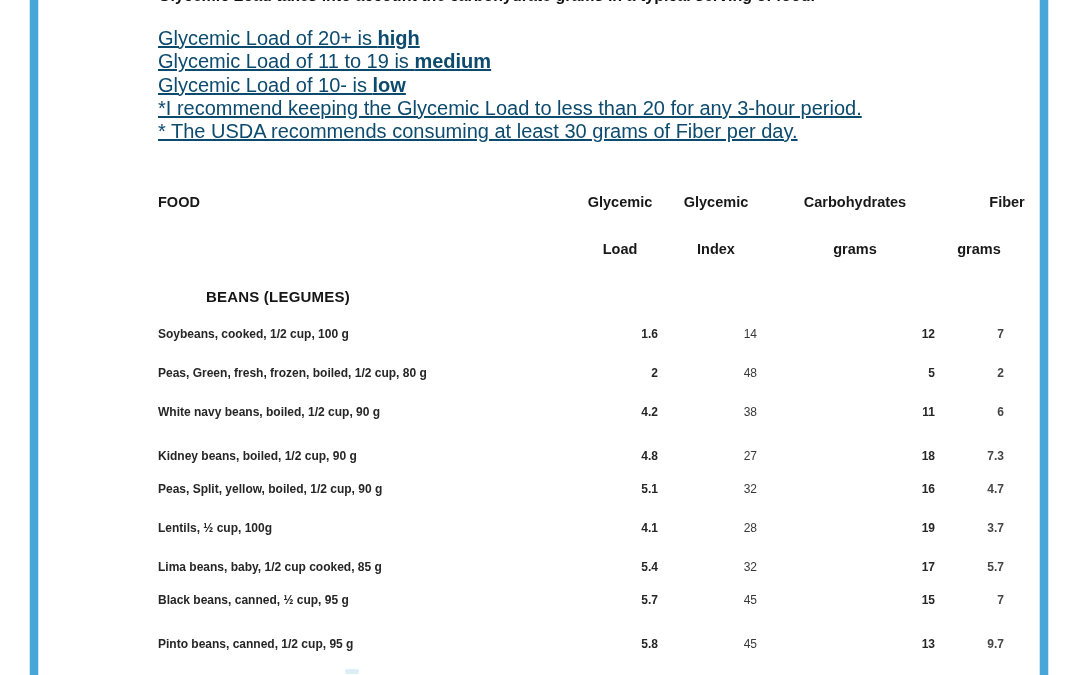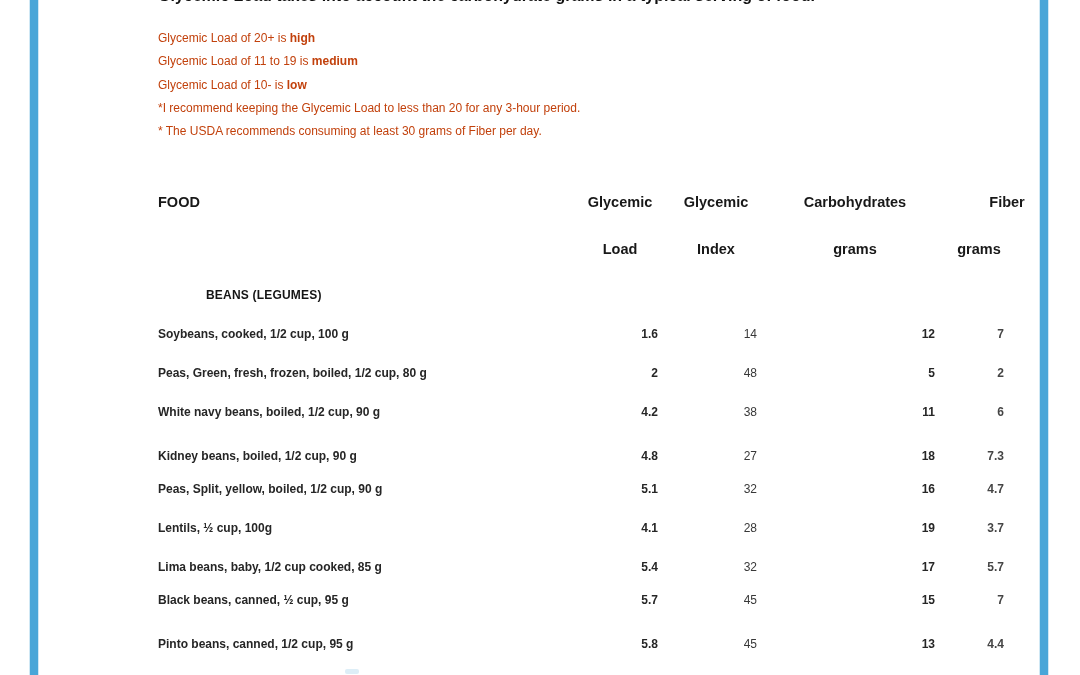--- a/index.html
+++ b/index.html
@@ -9,27 +9,27 @@
   }
   .stripe{position:absolute;top:0;bottom:0;width:8px;background:#49a6d8;box-shadow:0 0 0 1px #cfe8f5;}
   .stripe.left{left:30px;}
   .stripe.right{left:1040px;}
   .content{position:absolute;left:158px;top:0;width:890px;height:675px;}
   .top-clipped{
     position:absolute;top:-14px;left:0;font-size:16px;font-weight:700;
     white-space:nowrap;line-height:20px;color:#111;
   }
   .intro{position:absolute;top:27px;left:0;}
-  .intro-line{font-size:12px;line-height:23.3px;white-space:nowrap;color:#c2410c;}
+  .intro-line{font-size:20px;line-height:23.3px;white-space:nowrap;color:#0c4a6e;text-decoration:underline;}
   .b{font-weight:700;}
   .thead{position:absolute;top:194px;left:0;width:860px;font-size:14.5px;font-weight:700;color:#181818;}
   .thead .h{position:absolute;white-space:nowrap;transform:translateX(-50%);top:0;}
   .thead .h.l2{top:47px;}
   .thead .h-food{position:absolute;left:0;top:0;transform:none;}
-  .section{position:absolute;top:288px;left:0;font-size:12px;font-weight:700;letter-spacing:.2px;color:#151515;padding-left:48px;}
+  .section{position:absolute;top:288px;left:0;font-size:15px;font-weight:700;letter-spacing:.2px;color:#151515;padding-left:48px;}
   .trow{position:absolute;left:0;width:860px;height:20px;font-size:12px;font-weight:700;color:#262626;}
   .cell-food{position:absolute;left:0;white-space:nowrap;}
   .num{position:absolute;width:100px;text-align:right;white-space:nowrap;}
   .cell-gl{left:400px;}
   .cell-gi{left:499px;font-weight:400;color:#383838;}
   .cell-carbs{left:677px;}
   .cell-fiber{left:746px;color:#454545;}
   .stray{position:absolute;left:345px;top:669px;width:14px;height:5px;background:#ddeef7;border-radius:2px;}
 </style>
 </head>
@@ -120,17 +120,17 @@
         <span class="num cell-gl">5.7</span>
         <span class="num cell-gi">45</span>
         <span class="num cell-carbs">15</span>
         <span class="num cell-fiber">7</span>
       </div>
       <div class="trow" style="top: 637px;">
         <span class="cell-food">Pinto beans, canned, 1/2 cup, 95 g</span>
         <span class="num cell-gl">5.8</span>
         <span class="num cell-gi">45</span>
         <span class="num cell-carbs">13</span>
-        <span class="num cell-fiber">4.4</span>
+        <span class="num cell-fiber">9.7</span>
       </div>
     </div>
 
 </div>
 
 </body></html>

